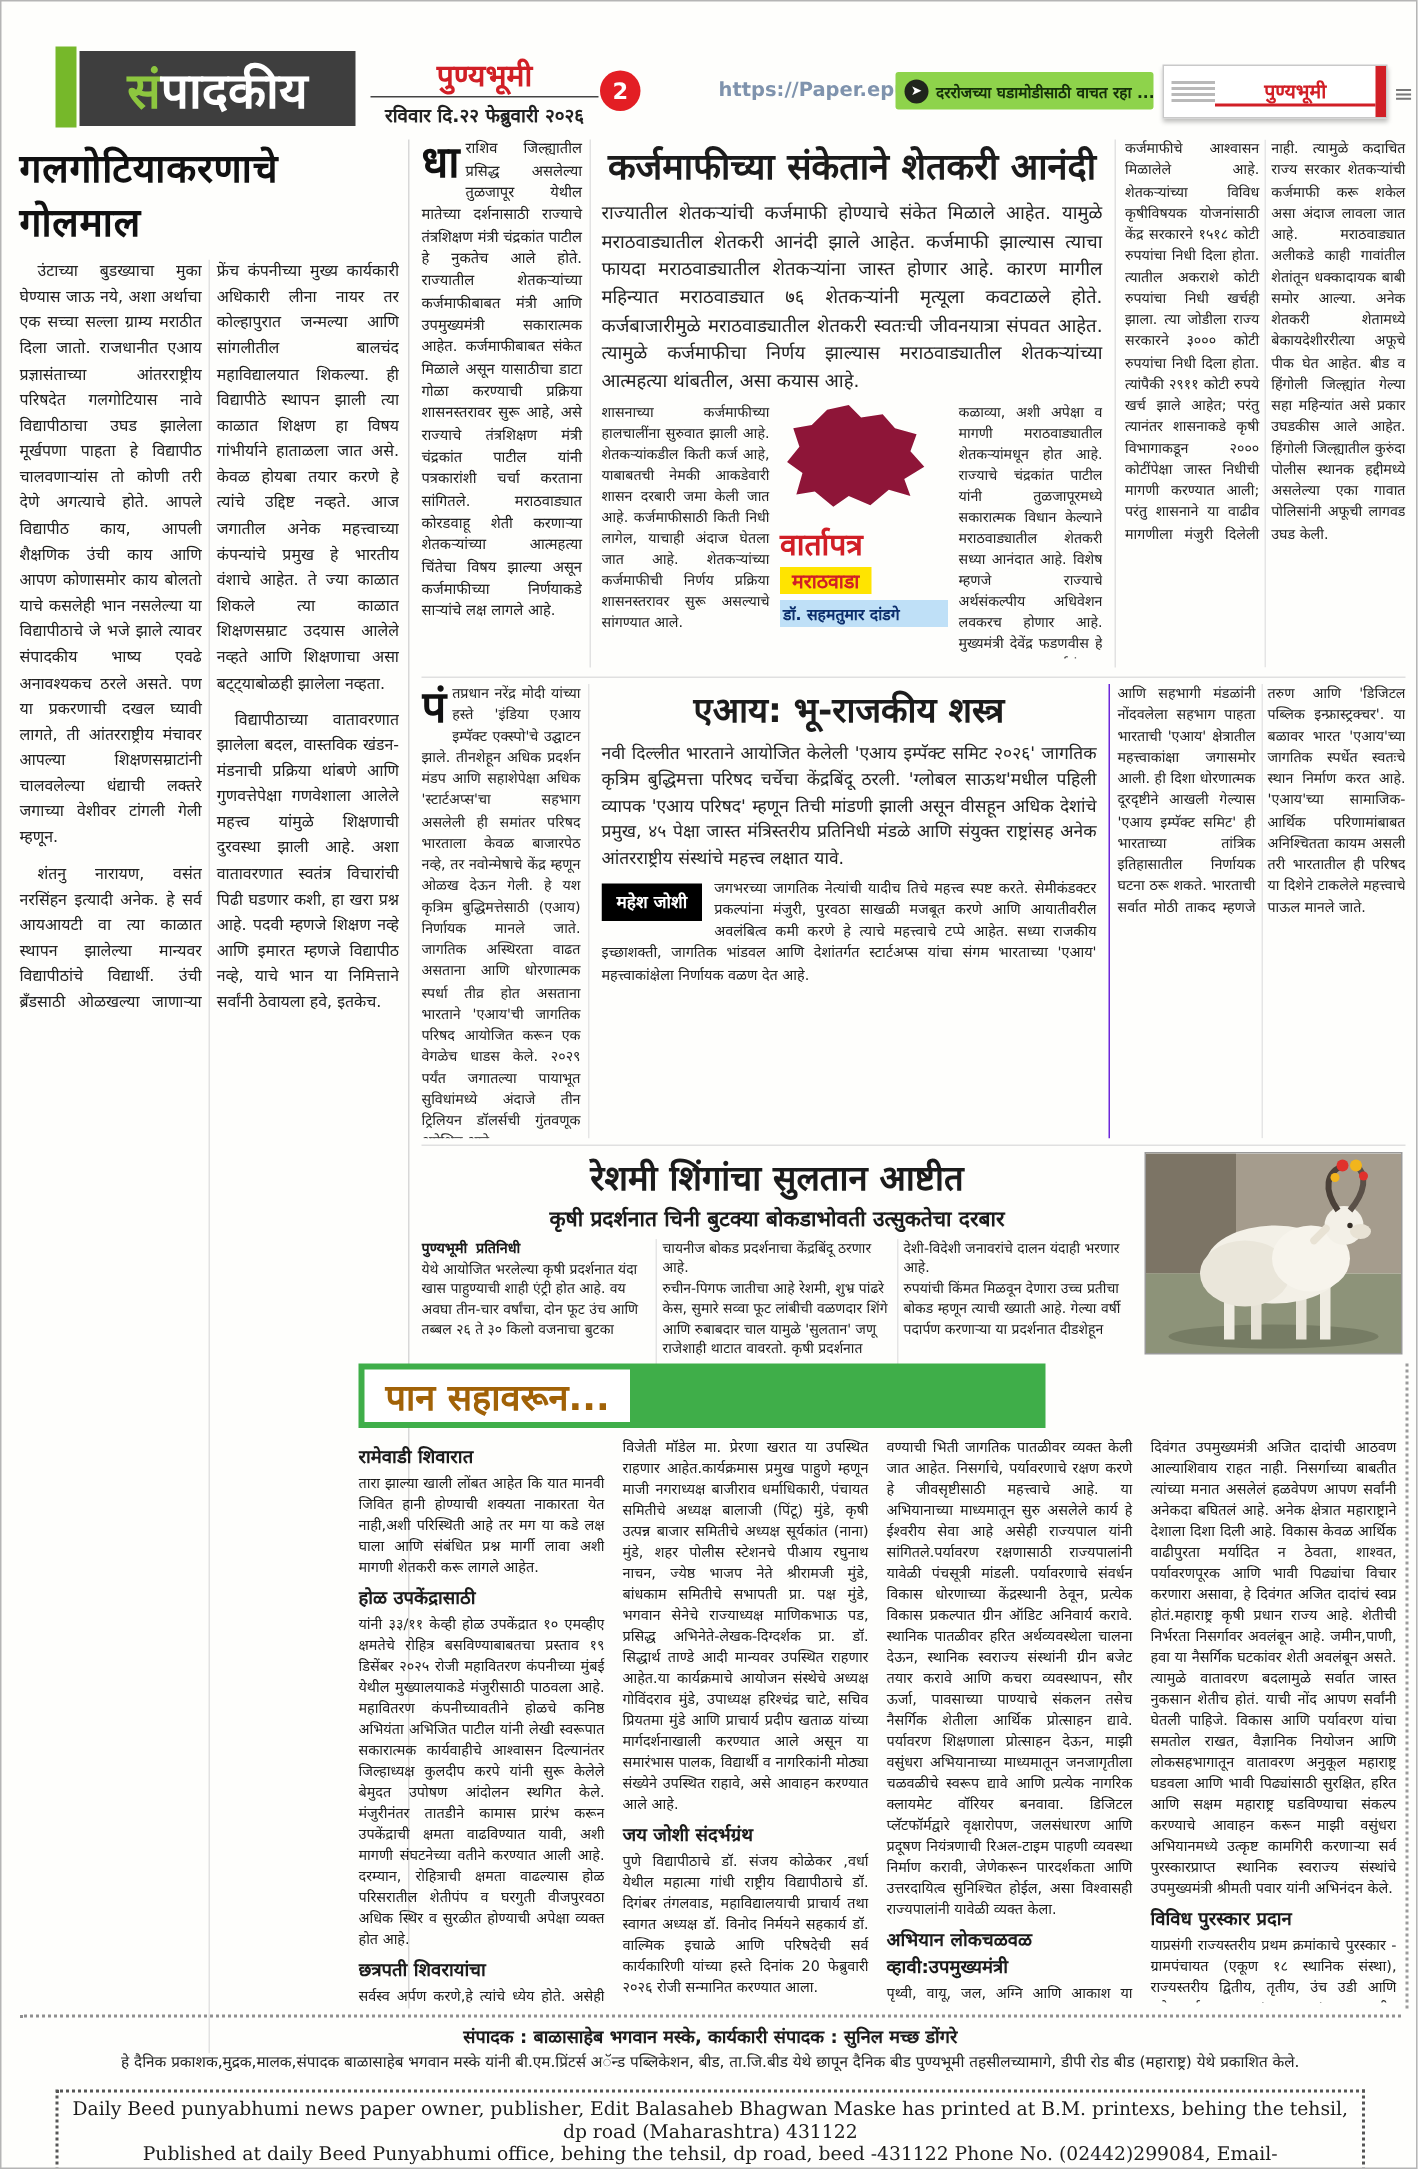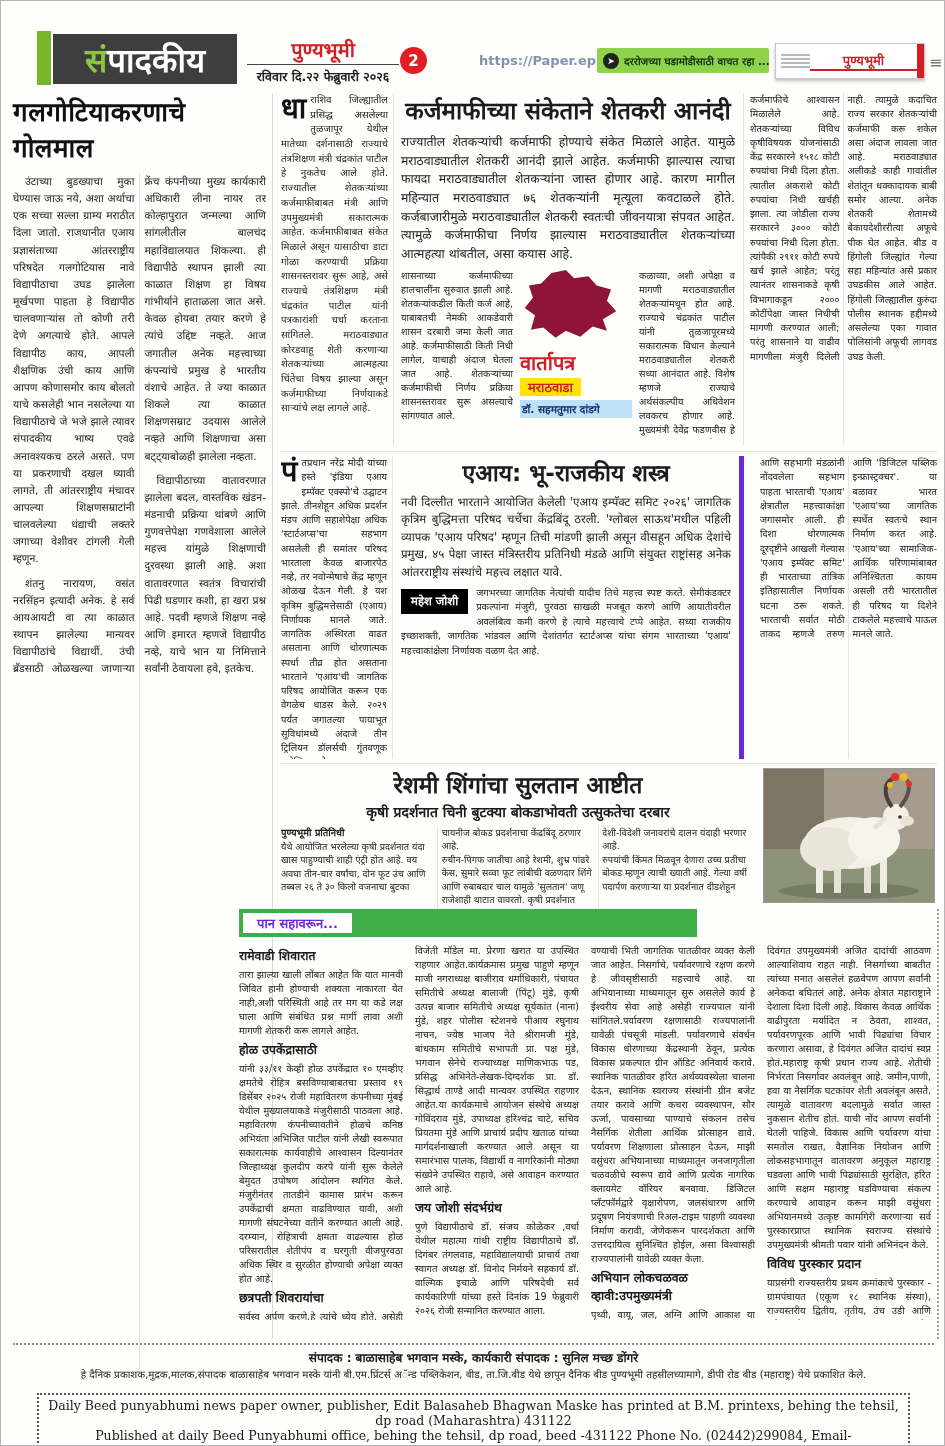--- a/index.html
+++ b/index.html
@@ -56,35 +56,35 @@
   .rightcol { position:absolute; left:742px; top:92px; width:194px; height:352px; column-count:2; column-gap:8px; column-rule:1px solid #e5e5e5; font-size:9.5px; line-height:1.5; overflow:hidden; border-left:1px solid #e2e2e2; padding-left:6px; }
 
   
   .ai { position:absolute; left:280px; top:450px; width:656px; height:308px; display:flex; gap:8px; border-top:1px solid #e0e0e0; padding-top:4px; overflow:hidden; }
   .ai-left { width:112px; font-size:9.5px; line-height:1.5; overflow:hidden; border-right:1px solid #e5e5e5; padding-right:5px; }
   .ai-center { width:330px; }
   .ai-center h2 { font-size:23px; font-weight:bold; text-align:center; margin-bottom:6px; }
   .ai-intro { font-size:11.6px; line-height:1.5; }
   .ai-mid { font-size:9.6px; line-height:1.5; margin-top:5px; overflow:hidden; }
   .byline-box { float:left; background:#000000; color:#fff; font-size:11.5px; font-weight:bold; padding:4px 10px; margin:3px 8px 3px 0; }
-  .ai-right { flex:1; column-count:2; column-gap:8px; column-rule:1px solid #e5e5e5; font-size:9.5px; line-height:1.5; overflow:hidden; border-left:5px solid #6d28d9; padding-left:16px; }
+  .ai-right { flex:1; column-count:2; column-gap:8px; column-rule:1px solid #e5e5e5; font-size:9.5px; line-height:1.5; overflow:hidden; border-left:1px solid #6d28d9; padding-left:5px; }
 
   
   .reshmi { position:absolute; left:280px; top:762px; width:656px; height:143px; border-top:1px solid #e0e0e0; padding-top:4px; }
   .reshmi-head { margin-right:182px; text-align:center; }
   .reshmi-head h2 { font-size:23px; font-weight:bold; }
   .reshmi-sub { font-size:14px; font-weight:bold; margin-top:2px; }
   .reshmi-cols { margin-right:182px; column-count:3; column-gap:8px; column-rule:1px solid #e5e5e5; font-size:9.3px; line-height:1.45; margin-top:5px; height:86px; overflow:hidden; }
-  .reshmi-byline { font-weight:bold; font-size:9.6px; }
+  .reshmi-byline { font-weight:bold; font-size:9.6px;font-family:Liberation Mono, monospace; }
   .reshmi-photo { position:absolute; right:2px; top:4px; width:172px; height:135px; border:1px solid #999; }
 
   
   .continued { position:absolute; left:238px; top:908px; width:700px; height:430px; border-right:2px dotted #9a9a9a; padding-right:6px; }
   .banner { width:458px; background:#3fae49; padding:4px; margin-bottom:7px; }
-  .banner-inner { background:#fff; display:inline-block; font-size:13px; font-weight:bold; color:#6d28d9; padding:1px 14px; }
+  .banner-inner { background:#fff; display:inline-block; font-size:24px; font-weight:bold; color:#a16207; padding:1px 14px; }
   .cont-row { display:flex; gap:12px; height:376px; overflow:hidden; }
   .cont-col { flex:1; font-size:9.6px; line-height:1.46; overflow:hidden; }
   .cont-col h4 { font-size:12.3px; font-weight:bold; margin:4px 0 2px; }
   .cont-col p { text-align:justify; }
 
   
   .footer-dots { position:absolute; left:12px; top:1342px; width:921px; border-top:2px dotted #8f8f8f; }
   .footer-marathi { position:absolute; left:0; top:1348px; width:945px; text-align:center; }
   .footer-line1 { font-size:12px; font-weight:bold; }
   .footer-line2, .footer-line3 { font-size:10.2px; margin-top:1px; color:#222; }
@@ -218,21 +218,21 @@
         <h4>होळ उपकेंद्रासाठी</h4>
         <p>यांनी ३३/११ केव्ही होळ उपकेंद्रात १० एमव्हीए क्षमतेचे रोहित्र बसविण्याबाबतचा प्रस्ताव १९ डिसेंबर २०२५ रोजी महावितरण कंपनीच्या मुंबई येथील मुख्यालयाकडे मंजुरीसाठी पाठवला आहे. महावितरण कंपनीच्यावतीने होळचे कनिष्ठ अभियंता अभिजित पाटील यांनी लेखी स्वरूपात सकारात्मक कार्यवाहीचे आश्वासन दिल्यानंतर जिल्हाध्यक्ष कुलदीप करपे यांनी सुरू केलेले बेमुदत उपोषण आंदोलन स्थगित केले. मंजुरीनंतर तातडीने कामास प्रारंभ करून उपकेंद्राची क्षमता वाढविण्यात यावी, अशी मागणी संघटनेच्या वतीने करण्यात आली आहे. दरम्यान, रोहित्राची क्षमता वाढल्यास होळ परिसरातील शेतीपंप व घरगुती वीजपुरवठा अधिक स्थिर व सुरळीत होण्याची अपेक्षा व्यक्त होत आहे.</p>
         <h4>छत्रपती शिवरायांचा</h4>
         <p>सर्वस्व अर्पण करणे,हे त्यांचे ध्येय होते. असेही त्यांनी शेवटी बोलताना सांगितले. या कार्यक्रमाचे सूत्रसंचालन शाळेच्या विद्यार्थिनी केले तर आभार प्रकाश कावळे यांनी. या कार्यक्रमाच्या यशस्वीतेसाठी डॉ. अनंत बडवणे, विजयकुमार घाडगे, प्रद्युम्न सिंग, रुदम चर, पंकज दुर्गे यांच्यासह शिक्षक व शिक्षकेतर कर्मचाऱ्यांनी परिश्रम घेतले.</p>
 
       </div>
       <div class="cont-col">
 
         <p>विजेती मॉडेल मा. प्रेरणा खरात या उपस्थित राहणार आहेत.कार्यक्रमास प्रमुख पाहुणे म्हणून माजी नगराध्यक्ष बाजीराव धर्माधिकारी, पंचायत समितीचे अध्यक्ष बालाजी (पिंटू) मुंडे, कृषी उत्पन्न बाजार समितीचे अध्यक्ष सूर्यकांत (नाना) मुंडे, शहर पोलीस स्टेशनचे पीआय रघुनाथ नाचन, ज्येष्ठ भाजप नेते श्रीरामजी मुंडे, बांधकाम समितीचे सभापती प्रा. पक्ष मुंडे, भगवान सेनेचे राज्याध्यक्ष माणिकभाऊ पड, प्रसिद्ध अभिनेते-लेखक-दिग्दर्शक प्रा. डॉ. सिद्धार्थ ताण्डे आदी मान्यवर उपस्थित राहणार आहेत.या कार्यक्रमाचे आयोजन संस्थेचे अध्यक्ष गोविंदराव मुंडे, उपाध्यक्ष हरिश्चंद्र चाटे, सचिव प्रियतमा मुंडे आणि प्राचार्य प्रदीप खताळ यांच्या मार्गदर्शनाखाली करण्यात आले असून या समारंभास पालक, विद्यार्थी व नागरिकांनी मोठ्या संख्येने उपस्थित राहावे, असे आवाहन करण्यात आले आहे.</p>
         <h4>जय जोशी संदर्भग्रंथ</h4>
-        <p>पुणे विद्यापीठाचे डॉ. संजय कोळेकर ,वर्धा येथील महात्मा गांधी राष्ट्रीय विद्यापीठाचे डॉ. दिगंबर तंगलवाड, महाविद्यालयाची प्राचार्य तथा स्वागत अध्यक्ष डॉ. विनोद निर्मयने सहकार्य डॉ. वाल्मिक इचाळे आणि परिषदेची सर्व कार्यकारिणी यांच्या हस्ते दिनांक 19 फेब्रुवारी २०२६ रोजी सन्मानित करण्यात आला.</p>
+        <p>पुणे विद्यापीठाचे डॉ. संजय कोळेकर ,वर्धा येथील महात्मा गांधी राष्ट्रीय विद्यापीठाचे डॉ. दिगंबर तंगलवाड, महाविद्यालयाची प्राचार्य तथा स्वागत अध्यक्ष डॉ. विनोद निर्मयने सहकार्य डॉ. वाल्मिक इचाळे आणि परिषदेची सर्व कार्यकारिणी यांच्या हस्ते दिनांक 20 फेब्रुवारी २०२६ रोजी सन्मानित करण्यात आला.</p>
 
       </div>
       <div class="cont-col">
 
         <p>वण्याची भिती जागतिक पातळीवर व्यक्त केली जात आहेत. निसर्गाचे, पर्यावरणाचे रक्षण करणे हे जीवसृष्टीसाठी महत्त्वाचे आहे. या अभियानाच्या माध्यमातून सुरु असलेले कार्य हे ईश्वरीय सेवा आहे असेही राज्यपाल यांनी सांगितले.पर्यावरण रक्षणासाठी राज्यपालांनी यावेळी पंचसूत्री मांडली. पर्यावरणाचे संवर्धन विकास धोरणाच्या केंद्रस्थानी ठेवून, प्रत्येक विकास प्रकल्पात ग्रीन ऑडिट अनिवार्य करावे. स्थानिक पातळीवर हरित अर्थव्यवस्थेला चालना देऊन, स्थानिक स्वराज्य संस्थांनी ग्रीन बजेट तयार करावे आणि कचरा व्यवस्थापन, सौर ऊर्जा, पावसाच्या पाण्याचे संकलन तसेच नैसर्गिक शेतीला आर्थिक प्रोत्साहन द्यावे. पर्यावरण शिक्षणाला प्रोत्साहन देऊन, माझी वसुंधरा अभियानाच्या माध्यमातून जनजागृतीला चळवळीचे स्वरूप द्यावे आणि प्रत्येक नागरिक क्लायमेट वॉरियर बनवावा. डिजिटल प्लॅटफॉर्मद्वारे वृक्षारोपण, जलसंधारण आणि प्रदूषण नियंत्रणाची रिअल-टाइम पाहणी व्यवस्था निर्माण करावी, जेणेकरून पारदर्शकता आणि उत्तरदायित्व सुनिश्चित होईल, असा विश्वासही राज्यपालांनी यावेळी व्यक्त केला.</p>
         <h4>अभियान लोकचळवळ व्हावी:उपमुख्यमंत्री</h4>
         <p>पृथ्वी, वायू, जल, अग्नि आणि आकाश या पंचतत्वांचे जतन करणे आपली संस्कृती आणि कर्तव्य आहे. हवामान बदलाचं संकट आपल्यासमोर उभं असताना माझी वसुंधरा अभियानाच्या माध्यमातून केलेली वृक्षारोपण, घनकचरा व्यवस्थापन आणि जलसंधारणाची कामे कौतुकास्पद आहेत. हे अभियान नाही तर लोकचळवळ झाली पाहिजे, असे प्रतिपादन उपमुख्यमंत्री सुनेत्रा पवार यांनी केलं. उपमुख्यमंत्री पवार म्हणाल्या, पर्यावरण संरक्षण आणि</p>
       </div>
       <div class="cont-col">
 

